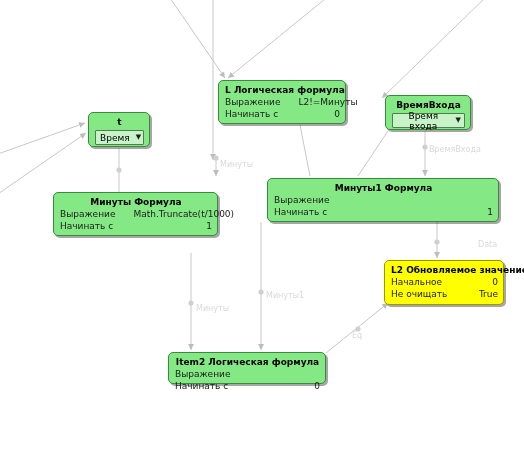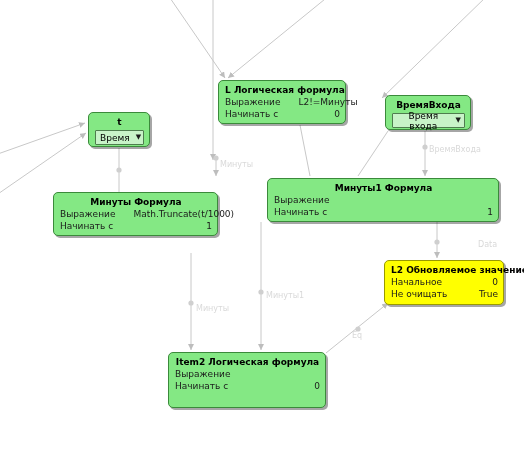--- a/index.html
+++ b/index.html
@@ -208,21 +208,21 @@
     <div class="row">
       <span class="k">Начальное</span>
       <span class="v">0</span>
     </div>
     <div class="row">
       <span class="k">Не очищать</span>
       <span class="v">True</span>
     </div>
   </div>
 
-  <div class="node" style="left:168px; top:352px; width:158px; height:56px;">
+  <div class="node" style="left:168px; top:352px; width:158px; height:32px;">
     <div class="node-title">
       <span>Item2</span>
       <span class="kind">Логическая формула</span>
     </div>
     <div class="row">
       <span class="k">Выражение</span>
     </div>
     <div class="row">
       <span class="k">Начинать с</span>
       <span class="v">0</span>

